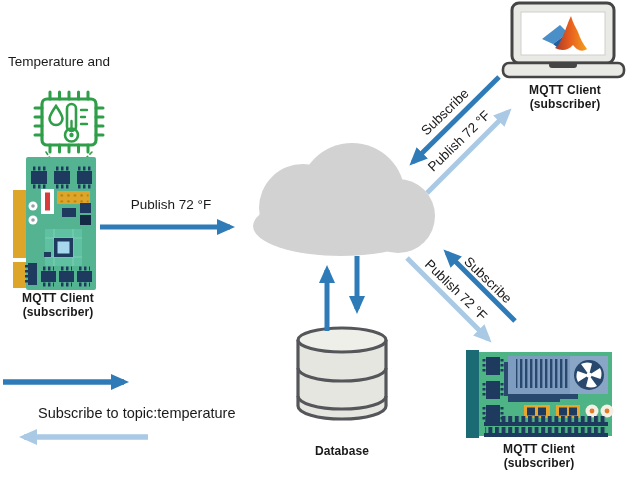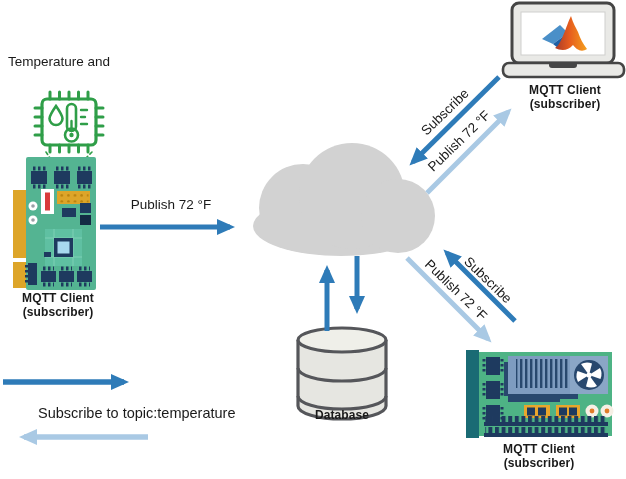--- a/index.html
+++ b/index.html
@@ -11,21 +11,21 @@
   .lbl{position:absolute;text-align:center;line-height:1.18;}
   .node-lbl{font-weight:700;font-size:12px;letter-spacing:.1px;}
   .small-lbl{font-size:13.5px;}
   .legend-lbl{position:absolute;font-size:14.5px;white-space:nowrap;}
   .rot{position:absolute;white-space:nowrap;font-size:13.5px;}
   #lbl-sensor{left:0;top:54px;width:118px;font-size:13.5px;}
   #lbl-publisher{left:0;top:291px;width:116px;}
   #lbl-broker{left:263px;top:186px;width:160px;}
   #lbl-sub-laptop{left:504px;top:83px;width:122px;}
   #lbl-sub-board{left:478px;top:442px;width:122px;}
-  #lbl-database{left:292px;top:408px;width:100px;}
+  #lbl-database{left:292px;top:444px;width:100px;}
   #lbl-publish-main{left:100px;top:197px;width:142px;}
   #lbl-subscribe-top{left:445px;top:112px;transform:translate(-50%,-50%) rotate(-44deg);}
   #lbl-publish-top{left:459px;top:141px;transform:translate(-50%,-50%) rotate(-44deg);}
   #lbl-subscribe-bot{left:488px;top:280px;transform:translate(-50%,-50%) rotate(44deg);}
   #lbl-publish-bot{left:456px;top:290px;transform:translate(-50%,-50%) rotate(44deg);}
   #lbl-legend-pub{left:2px;top:354px;}
   #lbl-legend-sub{left:2px;top:405px;margin-left:36px;}
 </style>
 </head>
 <body>

